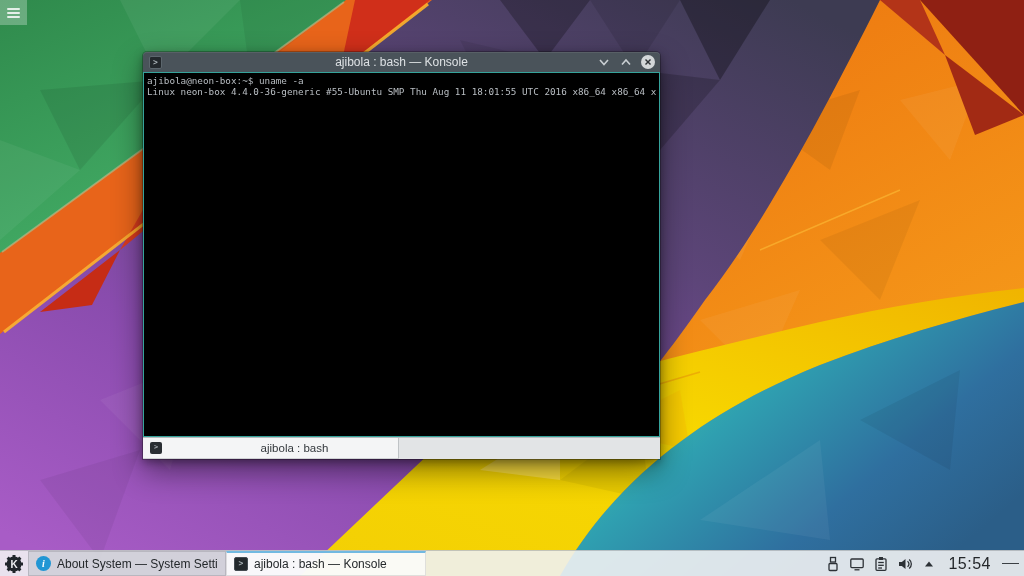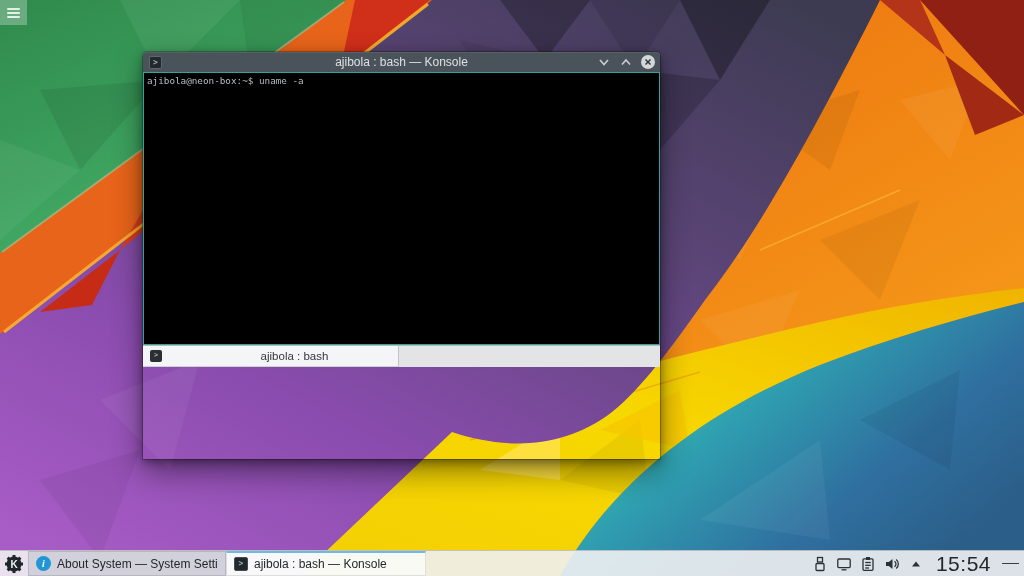--- a/index.html
+++ b/index.html
@@ -20,21 +20,21 @@
     box-shadow:0 12px 30px rgba(0,0,0,0.45), 0 3px 10px rgba(0,0,0,0.35), 0 0 0 1px rgba(0,0,0,0.25); }
   .titlebar { height:20px; background:#4a535a; border-radius:4px 4px 0 0; position:relative;
     display:flex; align-items:center; box-shadow:inset 0 1px 0 rgba(255,255,255,0.08); }
   .titlebar-title { position:absolute; left:0; right:0; text-align:center; font-size:12px; color:#dde1e4; }
   .win-icon { width:13px; height:13px; margin-left:6px; background:#23282c; border:1px solid #5c666d; border-radius:2px;
     color:#a9b1b6; font:bold 8px/11px "DejaVu Sans Mono", monospace; text-align:center; z-index:2; }
   .controls { position:absolute; right:5px; top:0; height:20px; display:flex; align-items:center; gap:8px; z-index:2; }
   .ctrl { width:14px; height:14px; display:flex; align-items:center; justify-content:center; }
   .ctrl-close { background:#d3d7d9; border-radius:50%; }
 
-  .term { height:273px; background:#000; border:1px solid #35a39b; padding:2px 3px; overflow:hidden; }
+  .term { height:365px; background:#000; border:1px solid #35a39b; padding:2px 3px; overflow:hidden; }
   .term-line { white-space:pre; font-family:"DejaVu Sans Mono", monospace; font-size:9.3px; line-height:11px; color:#b9bec3; }
   .cursor { display:inline-block; width:5.6px; height:9px; background:#c2c7cb; vertical-align:-1px; }
 
   .tabbar { height:22px; background:#e2e4e6; border-top:1px solid #b6babd; display:flex; align-items:stretch; }
   .tab { width:256px; background:#f4f5f6; border-right:1px solid #bfc3c6; border-bottom:1px solid #cfd2d4;
     display:flex; align-items:center; position:relative; }
   .tab-icon { width:12px; height:12px; margin-left:7px; background:#2a2f33; border-radius:2px;
     color:#aab1b6; font:bold 7px/10px "DejaVu Sans Mono", monospace; text-align:center; }
   .tab-label { position:absolute; left:0; right:0; text-align:center; font-size:11.5px; color:#33383c;margin-left:48px; }
 
@@ -47,21 +47,21 @@
   .task-inactive { width:198px; background:rgba(170,177,182,0.35); border:1px solid rgba(0,0,0,0.12); }
   .task-active { width:200px; background:rgba(253,254,254,0.75); border:1px solid rgba(0,0,0,0.10); border-top:2px solid #71b9e1; }
   .task-label { overflow:hidden; text-overflow:clip; }
   .info-badge { width:15px; height:15px; border-radius:50%; background:#2196d4; flex:none;
     color:#fff; font:italic bold 10px/15px "Liberation Serif", serif; text-align:center; }
   .konsole-badge { width:14px; height:14px; border-radius:2px; background:#23282c; border:1px solid #444b51; flex:none;
     color:#a9b1b6; font:bold 8px/12px "DejaVu Sans Mono", monospace; text-align:center; }
   .spacer { flex:1; }
   .tray { display:flex; align-items:center; gap:7px; padding-right:5px; }
   .tray-ico { width:17px; height:17px; display:flex; align-items:center; justify-content:center; }
-  .clock { font-size:21px; color:#24272a; padding:0 4px; letter-spacing:0.5px; }
+  .clock { font-size:16px; color:#24272a; padding:0 4px; letter-spacing:0.5px; }
   .panel-burger span { display:block; width:13px; height:1.8px; background:#3a3f44; margin:2.4px 0; }
 </style>
 </head>
 <body>
 
 <div class="desktop">
 
   <svg class="wallpaper" viewBox="0 0 1024 576" preserveAspectRatio="none">
     <defs>
       <linearGradient id="gOrange" x1="0" y1="0" x2="1" y2="1">
@@ -172,20 +172,21 @@
           <svg width="10" height="10">
             <line x1="2.5" y1="2.5" x2="7.5" y2="7.5" stroke="#2f3337" stroke-width="1.4"></line>
             <line x1="7.5" y1="2.5" x2="2.5" y2="7.5" stroke="#2f3337" stroke-width="1.4"></line>
           </svg>
         </div>
       </div>
     </div>
 
     <div class="term">
       <div class="term-line">ajibola@neon-box:~$ uname -a</div>
+      <div class="term-line">Linux neon-box 4.4.0-36-generic #55-Ubuntu SMP Thu Aug 11 18:01:55 UTC 2016 x86_64 x86_64 x</div>
     </div>
 
     <div class="tabbar">
       <div class="tab">
         <div class="tab-icon">&gt;</div>
         <div class="tab-label">ajibola : bash</div>
       </div>
     </div>
   </div>
 

